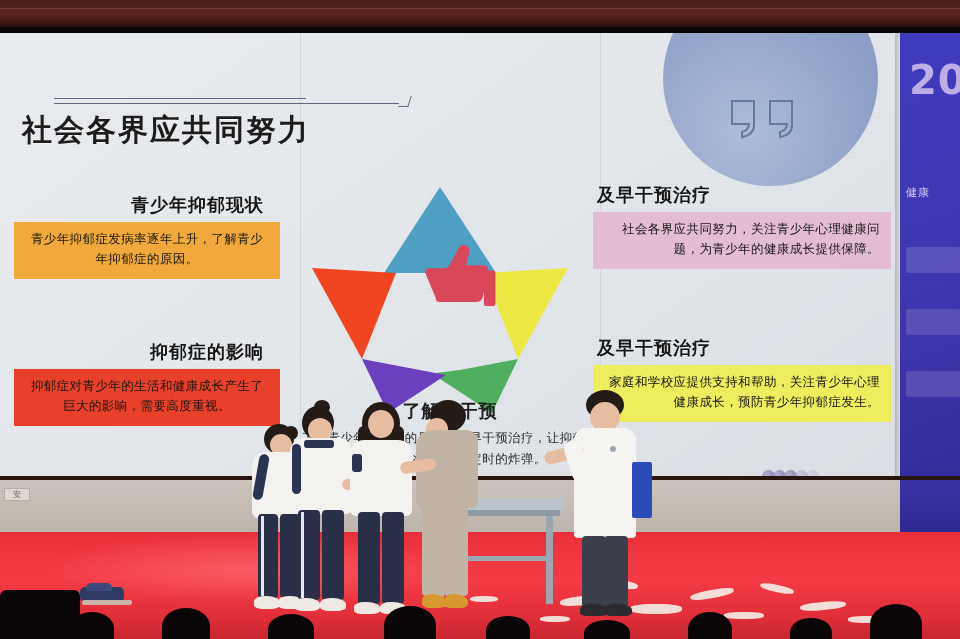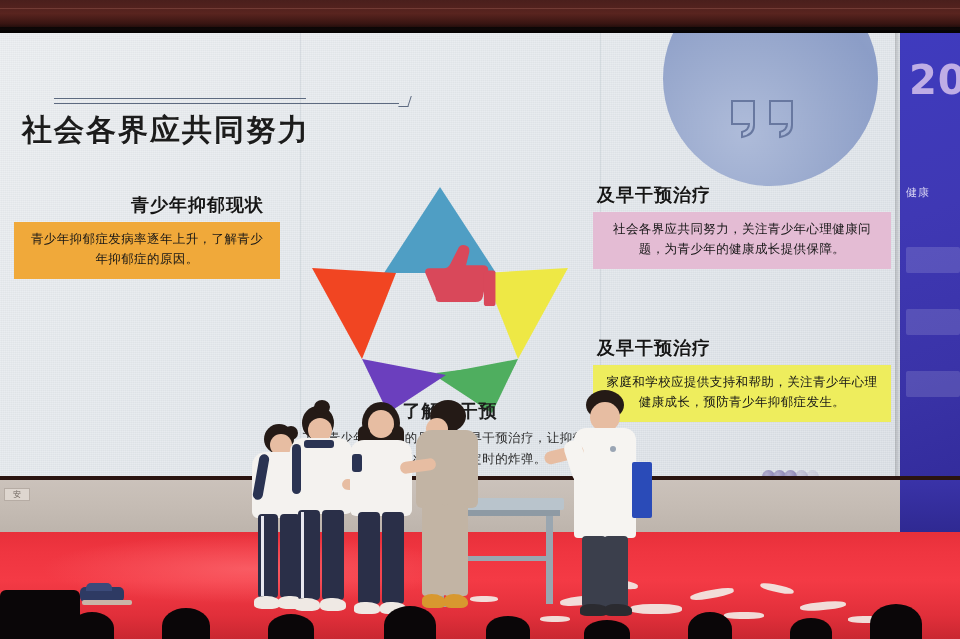--- a/index.html
+++ b/index.html
@@ -53,21 +53,21 @@
   
   .card { position:absolute; }
   .card h3 { font-size:18px; font-weight:bold; color:#161616; letter-spacing:1px;
     margin-bottom:5px; text-shadow:0 1px 0 rgba(255,255,255,.45); }
   .card .body { font-size:12.5px; line-height:1.62; color:#161616; padding:7px 11px 9px;
     letter-spacing:.4px; }
 
   .card.left h3 { text-align:right; padding-right:16px; }
   .card.left .body { text-align:center; }
   .card.right h3 { text-align:left; padding-left:4px; }
-  .card.right .body { text-align:center; }
+  .card.right .body { text-align:right; }
 
   #card-status  { left:14px;  top:160px; width:266px; }
   #card-status .body { background:#f0a93a; }
   #card-impact  { left:14px;  top:307px; width:266px; }
   #card-impact .body { background:#e8402a; }
   #card-society { left:593px; top:150px; width:298px; }
   #card-society .body { background:#e4bcd4; }
   #card-family  { left:593px; top:303px; width:298px; }
   #card-family .body { background:#eeed5d; }
 
@@ -192,20 +192,24 @@
           <rect x="78" y="28" width="11" height="34" rx="2.5" fill="#d9485a"></rect>
         </g>
       </svg>
     </div>
 
     <div class="card left" id="card-status">
       <h3>青少年抑郁现状</h3>
       <div class="body">青少年抑郁症发病率逐年上升，了解青少年抑郁症的原因。</div>
     </div>
 
+    <div class="card left" id="card-impact">
+      <h3>抑郁症的影响</h3>
+      <div class="body">抑郁症对青少年的生活和健康成长产生了巨大的影响，需要高度重视。</div>
+    </div>
 
     <div class="card right" id="card-society">
       <h3>及早干预治疗</h3>
       <div class="body">社会各界应共同努力，关注青少年心理健康问题，为青少年的健康成长提供保障。</div>
     </div>
 
     <div class="card right" id="card-family">
       <h3>及早干预治疗</h3>
       <div class="body">家庭和学校应提供支持和帮助，关注青少年心理健康成长，预防青少年抑郁症发生。</div>
     </div>

